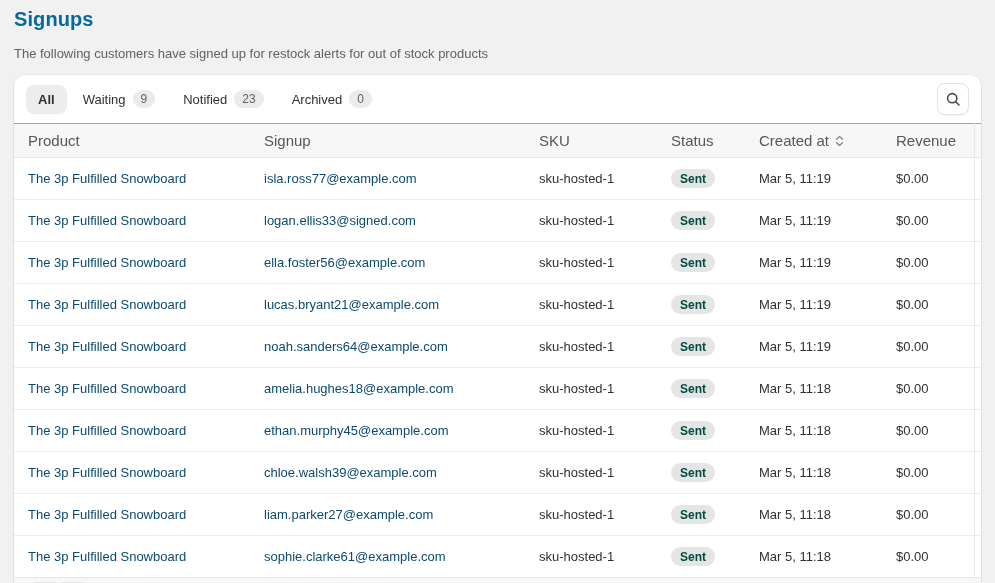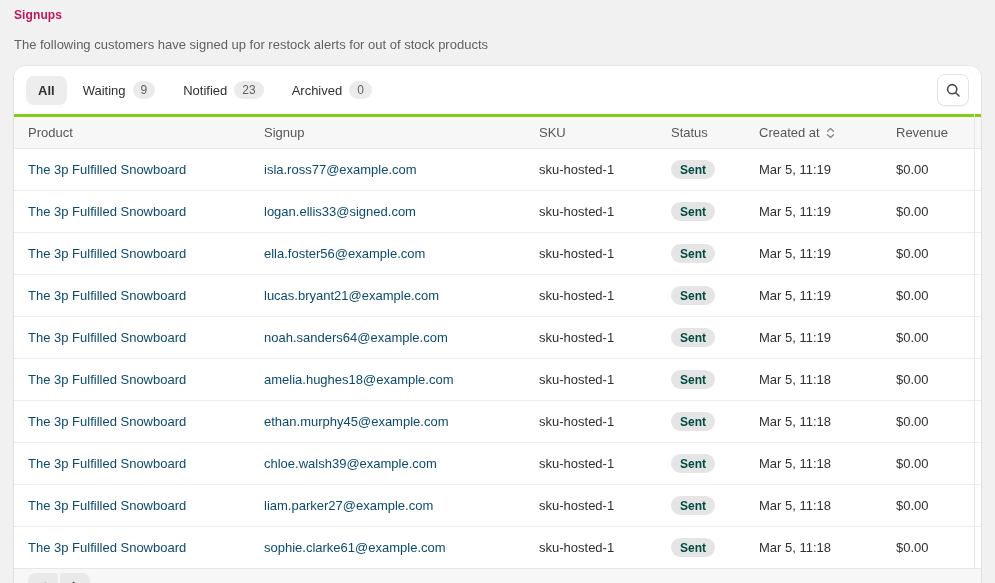--- a/index.html
+++ b/index.html
@@ -4,21 +4,21 @@
 <style>
   * { margin: 0; padding: 0; box-sizing: border-box; }
   html, body {
     width: 995px; height: 583px;
     background: #f1f1f1;
     font-family: "Liberation Sans", "DejaVu Sans", sans-serif;
     color: #303030;
     overflow: hidden;
   }
   .page { padding: 8px 14px 0 14px; }
-  .page-title { font-size: 12px; font-weight: 700; color: #be185d; letter-spacing: .1px; }
+  .page-title { font-size: 20px; font-weight: 700; color: #0369a1; letter-spacing: .1px; }
   .page-subtitle { margin-top: 15px; font-size: 13px; color: #616161; }
 
   .card {
     margin-top: 14px;
     width: 967px;
     background: #ffffff;
     border-radius: 12px;
     box-shadow: 0 1px 2px rgba(0,0,0,.12), 0 0 0 1px rgba(0,0,0,.03);
     overflow: hidden;
   }
@@ -69,23 +69,23 @@
   }
   table { width: 100%; border-collapse: collapse; table-layout: fixed; }
   col.c-product { width: 250px; }
   col.c-signup  { width: 275px; }
   col.c-sku     { width: 132px; }
   col.c-status  { width: 88px;  }
   col.c-created { width: 137px; }
   col.c-revenue { width: 85px;  }
   thead th {
     background: #f7f7f7;
-    border-top: 3px solid #84cc16;
+    border-top: 1px solid #84cc16;
     border-bottom: 1px solid #e7e7e7;
-    font-size: 13px;
+    font-size: 15px;
     font-weight: 500;
     color: #575757;
     text-align: left;
     padding: 8px 8px 8px 0;
     white-space: nowrap;
   }
   thead th:first-child, tbody td:first-child { padding-left: 14px; }
   .th-inner { display: inline-flex; align-items: center; gap: 5px; }
   tbody td {
     padding: 11px 8px 11px 0;

